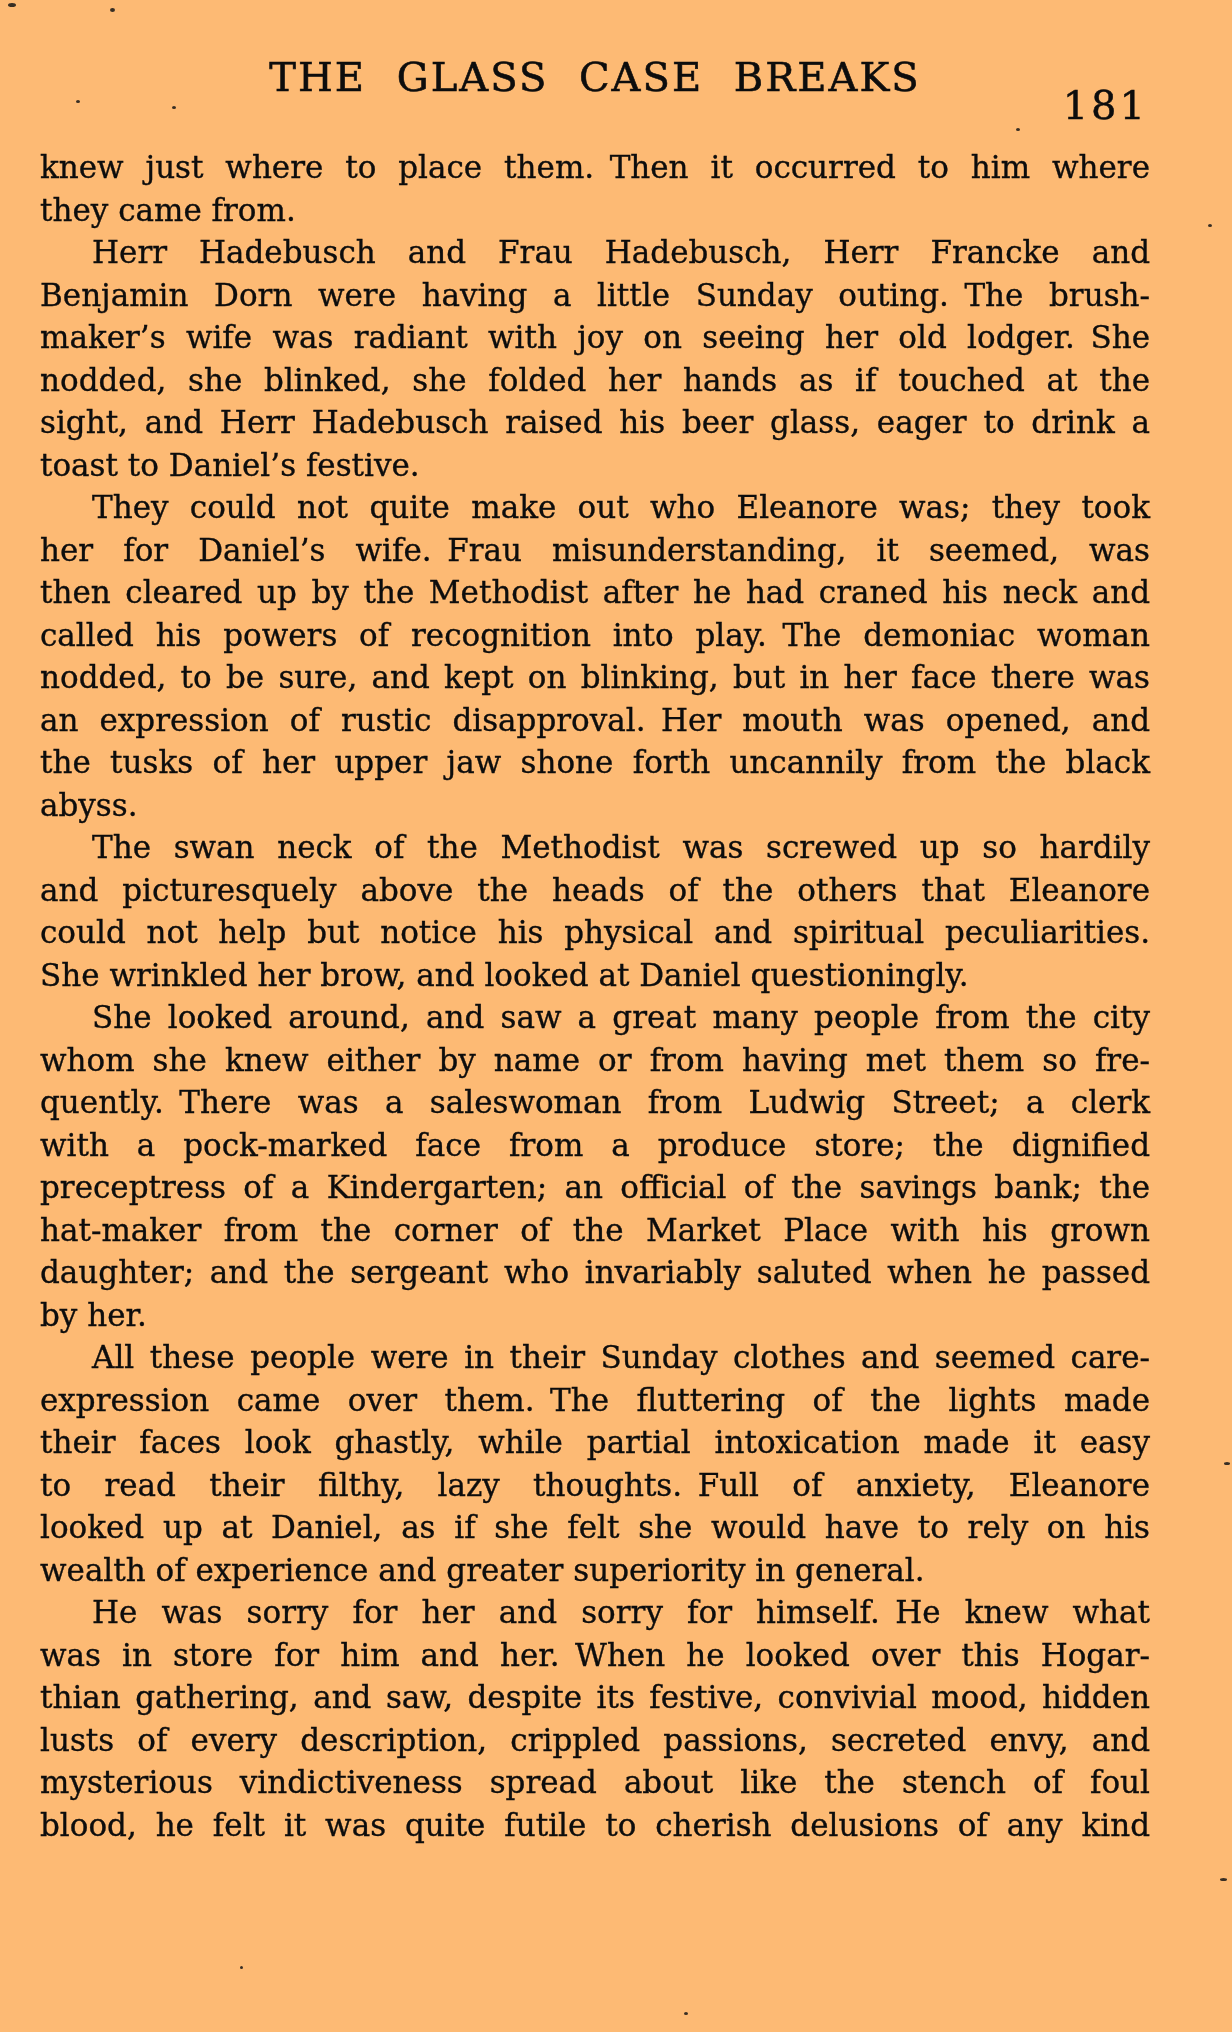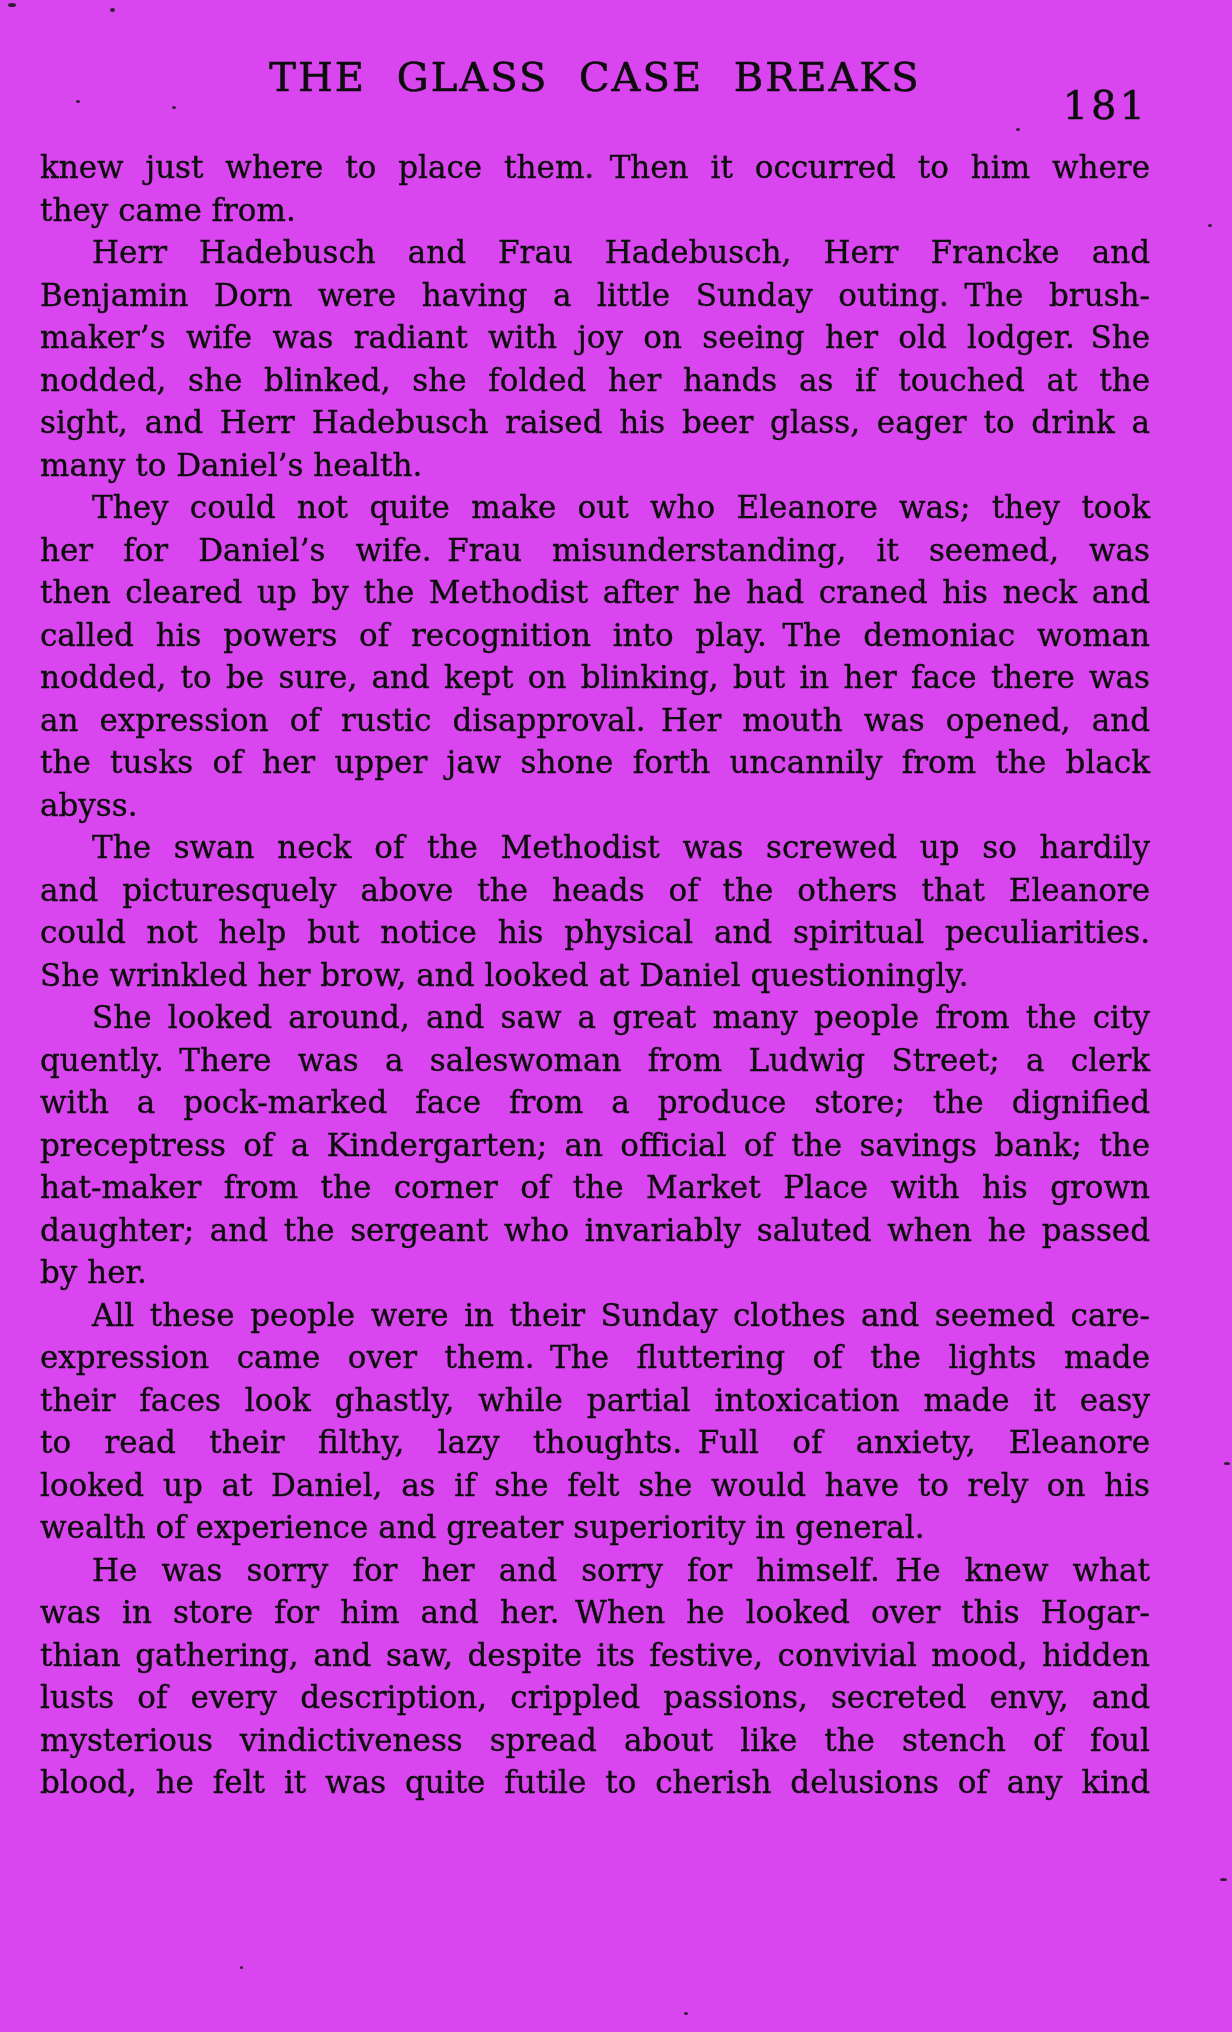--- a/index.html
+++ b/index.html
@@ -4,21 +4,21 @@
 <style>
   html, body {
     margin: 0;
     padding: 0;
     background: #ffffff;
   }
   .page {
     position: relative;
     width: 1232px;
     height: 2032px;
-    background: #d946ef;
+    background: #fdba74;
     font-family: "DejaVu Serif", "Liberation Serif", serif;
     color: #0d0d0d;
     overflow: hidden;
   }
   .column {
     position: absolute;
     left: 40px;
     top: 0;
     width: 1110px;
     height: 100%;
@@ -79,34 +79,35 @@
     <div class="running-title">THE GLASS CASE BREAKS</div>
     <div class="page-number">181</div>
     <div class="body-text" id="body-text">
         <div class="line">knew just where to place them. Then it occurred to him where</div>
         <div class="line nojust">they came from.</div>
         <div class="line indent">Herr Hadebusch and Frau Hadebusch, Herr Francke and</div>
         <div class="line">Benjamin Dorn were having a little Sunday outing. The brush-</div>
         <div class="line">maker’s wife was radiant with joy on seeing her old lodger. She</div>
         <div class="line">nodded, she blinked, she folded her hands as if touched at the</div>
         <div class="line">sight, and Herr Hadebusch raised his beer glass, eager to drink a</div>
-        <div class="line nojust">many to Daniel’s health.</div>
+        <div class="line nojust">toast to Daniel’s festive.</div>
         <div class="line indent">They could not quite make out who Eleanore was; they took</div>
         <div class="line">her for Daniel’s wife. Frau misunderstanding, it seemed, was</div>
         <div class="line">then cleared up by the Methodist after he had craned his neck and</div>
         <div class="line">called his powers of recognition into play. The demoniac woman</div>
         <div class="line">nodded, to be sure, and kept on blinking, but in her face there was</div>
         <div class="line">an expression of rustic disapproval. Her mouth was opened, and</div>
         <div class="line">the tusks of her upper jaw shone forth uncannily from the black</div>
         <div class="line nojust">abyss.</div>
         <div class="line indent">The swan neck of the Methodist was screwed up so hardily</div>
         <div class="line">and picturesquely above the heads of the others that Eleanore</div>
         <div class="line">could not help but notice his physical and spiritual peculiarities.</div>
         <div class="line nojust">She wrinkled her brow, and looked at Daniel questioningly.</div>
         <div class="line indent">She looked around, and saw a great many people from the city</div>
+        <div class="line">whom she knew either by name or from having met them so fre-</div>
         <div class="line">quently. There was a saleswoman from Ludwig Street; a clerk</div>
         <div class="line">with a pock-marked face from a produce store; the dignified</div>
         <div class="line">preceptress of a Kindergarten; an official of the savings bank; the</div>
         <div class="line">hat-maker from the corner of the Market Place with his grown</div>
         <div class="line">daughter; and the sergeant who invariably saluted when he passed</div>
         <div class="line nojust">by her.</div>
         <div class="line indent">All these people were in their Sunday clothes and seemed care-</div>
         <div class="line">expression came over them. The fluttering of the lights made</div>
         <div class="line">their faces look ghastly, while partial intoxication made it easy</div>
         <div class="line">to read their filthy, lazy thoughts. Full of anxiety, Eleanore</div>

